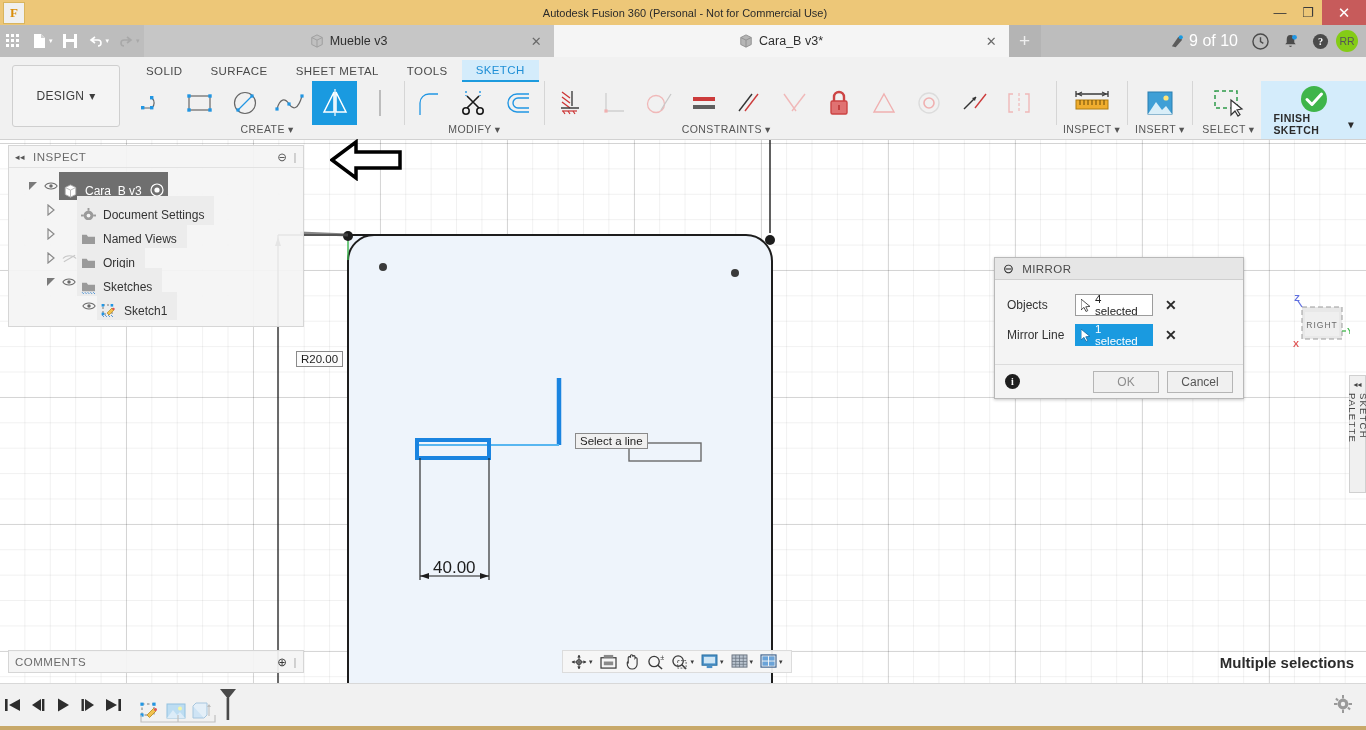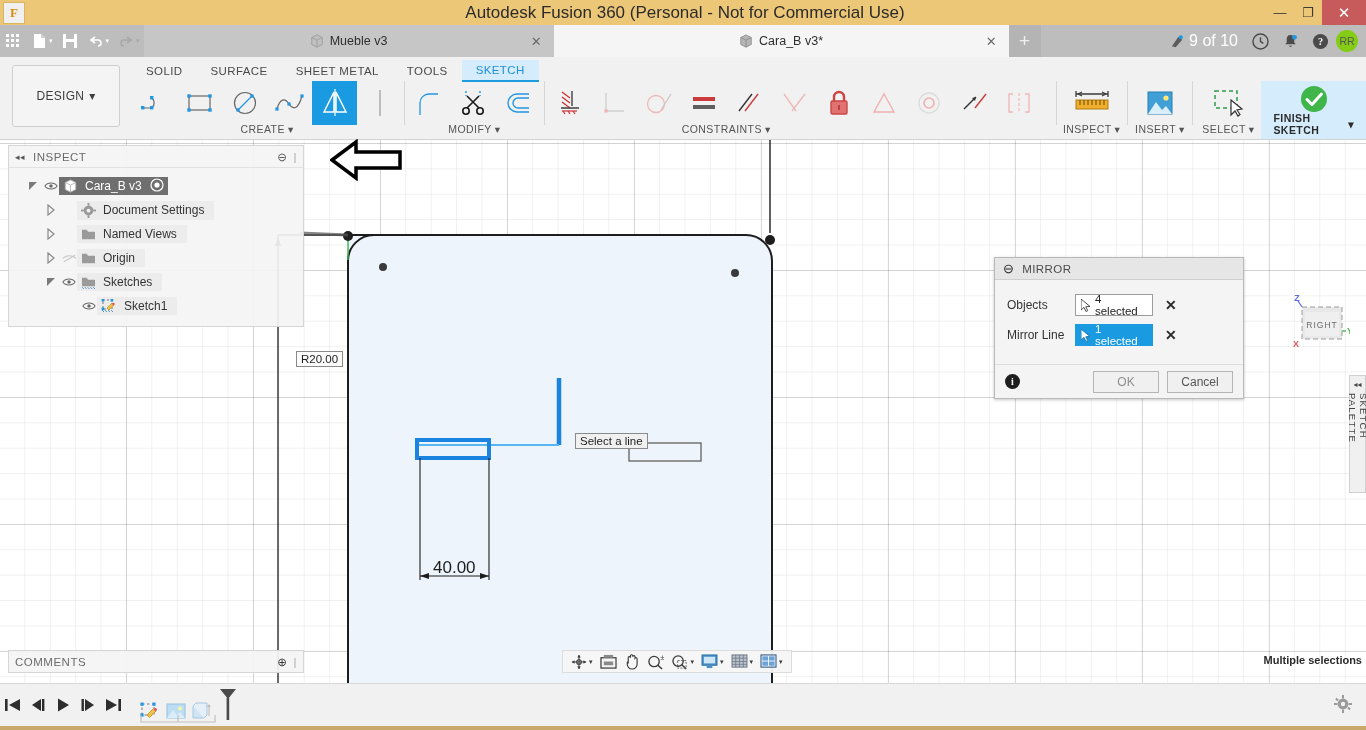--- a/index.html
+++ b/index.html
@@ -17,21 +17,21 @@
     position:absolute; top:0; left:0; width:1366px; height:25px;
     background:#edc778; display:flex; align-items:center;
   }
   .logo-box{
     width:22px; height:22px; margin-left:3px; background:#f0f0f0;
     border:1px solid #d9b55f; display:flex; align-items:center; justify-content:center;
     font-weight:bold; color:#d98d0a; font-size:13px; font-family:"Liberation Serif",serif;
   }
   .win-title{
     position:absolute; left:4px; right:0; text-align:center;
-    font-size:17px; color:#2b2b2b; pointer-events:none;
+    font-size:11px; color:#2b2b2b; pointer-events:none;
   }
   .win-btns{ position:absolute; right:0; top:0; height:25px; display:flex; }
   .win-btn{ width:28px; height:25px; display:flex; align-items:center; justify-content:center;
             color:#3b3b3b; font-size:13px; }
   .win-btn.close{ background:#c75b5b; color:#fff; width:44px; font-size:15px; }
 
   
   .qatbar{
     position:absolute; top:25px; left:0; width:1366px; height:32px;
     background:#bdbdbd; display:flex; align-items:center;
@@ -113,21 +113,21 @@
   }
   .browser-head{
     height:22px; display:flex; align-items:center; gap:8px; padding:0 6px;
     font-size:11.5px; color:#6b6b6b; letter-spacing:.5px; border-bottom:1px solid #e2e2e2;
   }
   .bh-right{ margin-left:auto; display:flex; align-items:center; gap:6px; color:#5a5a5a; }
   .tree{ padding:6px 0 8px 0; }
   .trow{ height:24px; display:flex; align-items:center; font-size:12px; color:#333; position:relative; }
   .tri{ width:12px; height:12px; margin-right:4px; }
   .eye{ width:16px; display:flex; align-items:center; justify-content:center; }
-  .tlabelbox{ background:#ececec; padding:2px 10px 2px 4px; display:flex; align-items:center; gap:7px; }
+  .tlabelbox{ background:#ececec; padding:12px 10px 2px 4px; display:flex; align-items:center; gap:7px; }
   .tlabelbox.rootsel{ background:#6f6f6f; color:#fff; padding-right:26px; }
 
   
   .dialog{
     position:absolute; left:994px; top:257px; width:250px;
     background:#f4f4f4; border:1px solid #b9b9b9; box-shadow:0 1px 3px rgba(0,0,0,.22);
   }
   .dlg-head{ height:22px; background:#e6e6e6; border-bottom:1px solid #cfcfcf;
              display:flex; align-items:center; gap:8px; padding:0 8px;
              font-size:11.5px; color:#4a4a4a; letter-spacing:.4px; }
@@ -161,21 +161,21 @@
   
   .navbar{
     position:absolute; left:562px; top:650px; height:23px;
     background:rgba(246,246,246,.95); border:1px solid #dcdcdc;
     display:flex; align-items:center; padding:0 5px; gap:1px;
   }
   .nb{ height:21px; display:flex; align-items:center; justify-content:center; padding:0 3px; }
   .nb .caret2{ font-size:7px; color:#3a3a3a; margin-left:2px; }
 
   .status{
-    position:absolute; right:4px; top:654px; font-size:11px; color:#2b2b2b; font-weight:bold;
+    position:absolute; right:12px; top:654px; font-size:15px; color:#2b2b2b; font-weight:bold;
   }
 
   
   .viewcube{ position:absolute; left:1288px; top:155px; width:62px; height:62px; }
   .sketchpalette{
     position:absolute; right:0; top:235px; width:17px; height:118px;
     background:#f0f0f0; border:1px solid #d0d0d0;
     display:flex; flex-direction:column; align-items:center; padding-top:4px;
   }
   .spv{

